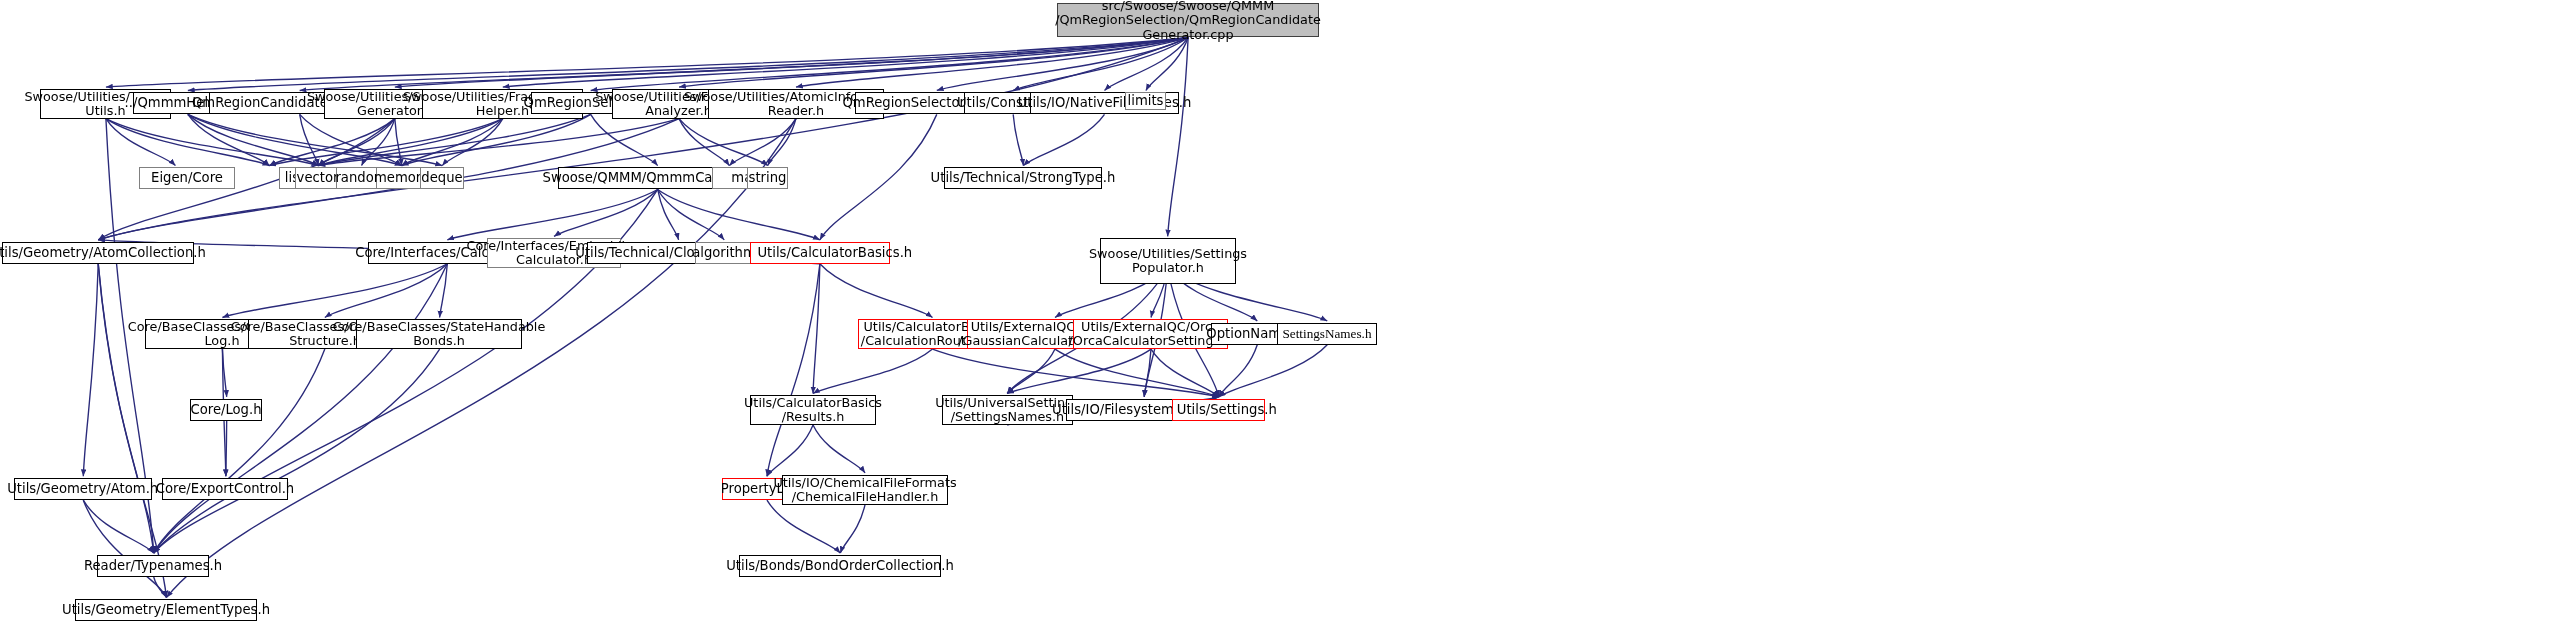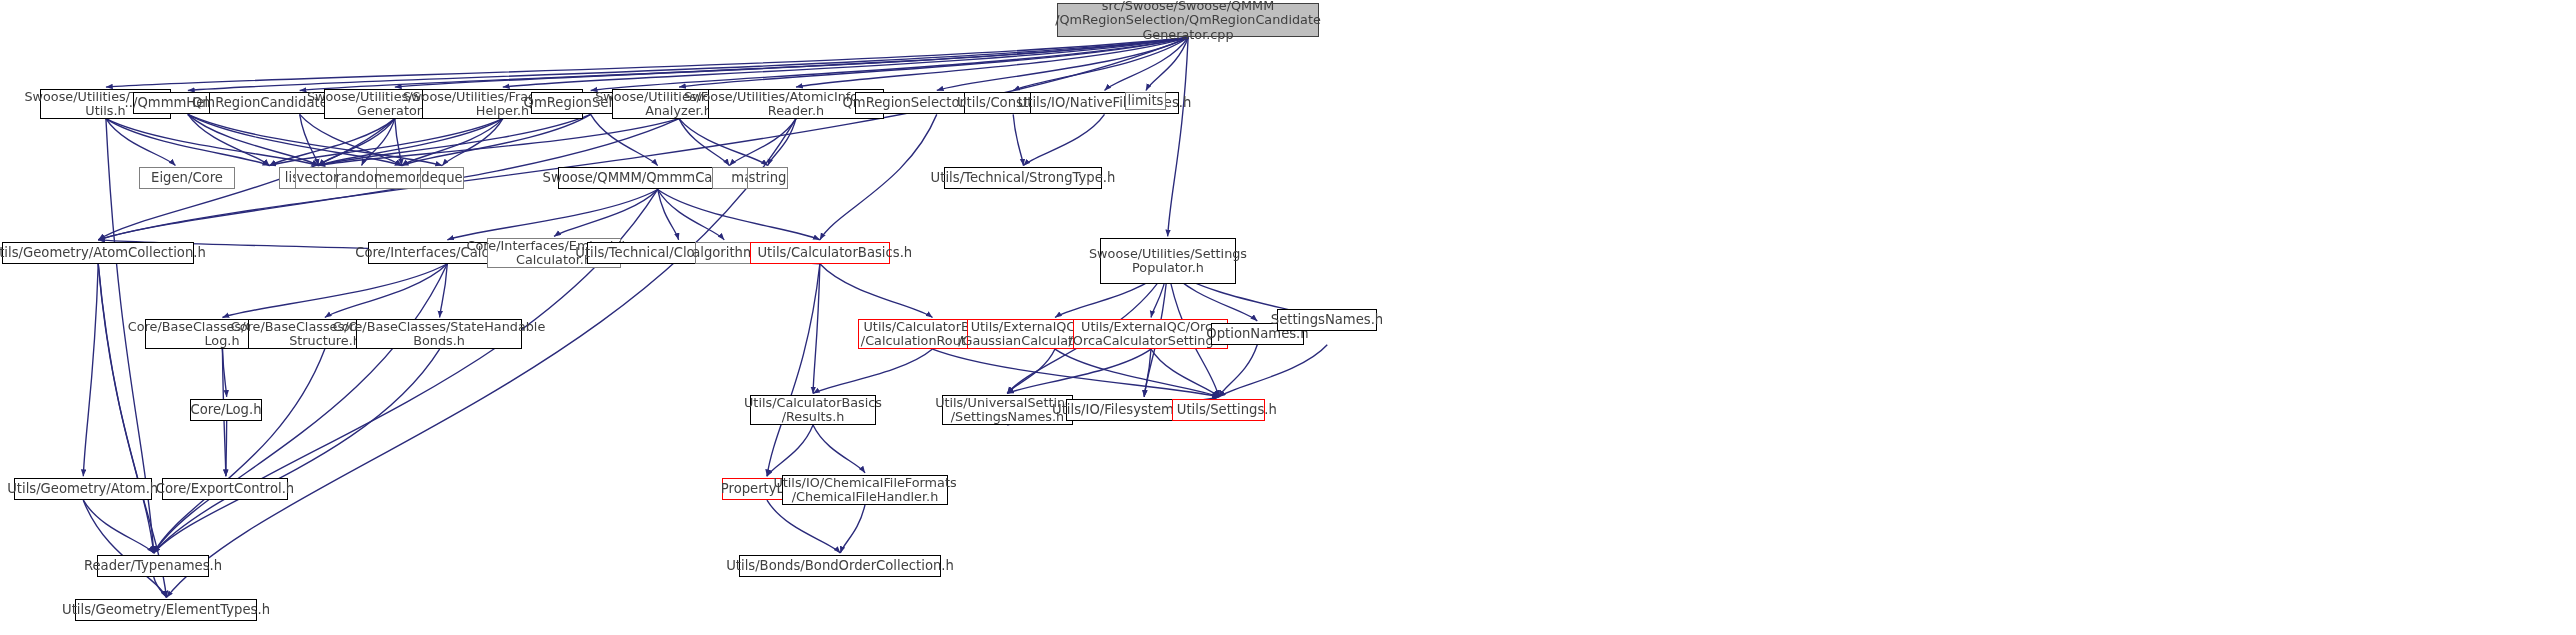--- a/index.html
+++ b/index.html
@@ -1,21 +1,21 @@
 <!DOCTYPE html>
 <html style="font-size:13.7px"><head>
 <meta charset="utf-8">
 <style>
   html,body{margin:0;padding:0;background:#ffffff;}
   #canvas{position:relative;width:2576px;height:635px;background:#ffffff;
           font-family:"DejaVu Sans","Liberation Sans",sans-serif;overflow:hidden;}
   svg.edges{position:absolute;left:0;top:0;width:2576px;height:635px;pointer-events:none;}
   .node{position:absolute;box-sizing:border-box;display:flex;align-items:center;
         justify-content:center;text-align:center;background:#ffffff;
-        border:0.9px solid #808080;color:#404040;line-height:1.12;
+        border:0.9px solid #808080;color:#000000;line-height:1.12;
         font-size:13.2px;white-space:pre-line;padding:0 3.4px;}
   .node.solid{border:0.9px solid #000000;}
   .node.red{border:0.9px solid #ff0000;}
   .node.root{background:#bfbfbf;border:0.9px solid #404040;}
 </style>
 </head>
 <body>
 
 <div id="canvas">
   <svg class="edges" viewBox="0 0 3017 744">
@@ -164,21 +164,21 @@
 Structure.h</div>
     <div class="node solid" style="left: 356px; top: 319px; width: 166px; height: 30px; font-size: 12.8px;">Core/BaseClasses/StateHandable
 Bonds.h</div>
     <div class="node red" style="left: 858px; top: 319px; width: 149px; height: 30px; font-size: 12.8px;">Utils/CalculatorBasics
 /CalculationRoutines.h</div>
     <div class="node red" style="left: 967px; top: 319px; width: 175px; height: 30px; font-size: 12.8px;">Utils/ExternalQC/Gaussian
 /GaussianCalculatorSettings.h</div>
     <div class="node red" style="left: 1073px; top: 319px; width: 155px; height: 30px; font-size: 12.8px;">Utils/ExternalQC/Orca
 /OrcaCalculatorSettings.h</div>
     <div class="node solid" style="left: 1211px; top: 323px; width: 93px; height: 22px;">OptionNames.h</div>
-    <div class="node solid" style="left: 1277px; top: 309px; width: 100px; height: 22px;">SettingsNames.h</div>
+    <div class="node solid" style="left: 1277px; top: 323px; width: 100px; height: 22px; font-family: Liberation Serif, serif;">SettingsNames.h</div>
     <div class="node solid" style="left: 190px; top: 399px; width: 72px; height: 22px;">Core/Log.h</div>
     <div class="node solid" style="left: 750px; top: 395px; width: 126px; height: 30px; font-size: 12.8px;">Utils/CalculatorBasics
 /Results.h</div>
     <div class="node solid" style="left: 942px; top: 395px; width: 131px; height: 30px; font-size: 12.8px;">Utils/UniversalSettings
 /SettingsNames.h</div>
     <div class="node solid" style="left: 1066px; top: 399px; width: 157px; height: 22px;">Utils/IO/FilesystemHelpers.h</div>
     <div class="node red" style="left: 1172px; top: 399px; width: 93px; height: 22px; padding-left: 20px;">Utils/Settings.h</div>
     <div class="node solid" style="left: 13.7px; top: 478px; width: 138px; height: 22px;">Utils/Geometry/Atom.h</div>
     <div class="node solid" style="left: 162px; top: 478px; width: 126px; height: 22px;">Core/ExportControl.h</div>
     <div class="node red" style="left: 722px; top: 478px; width: 89px; height: 22px;">PropertyList.h</div>

